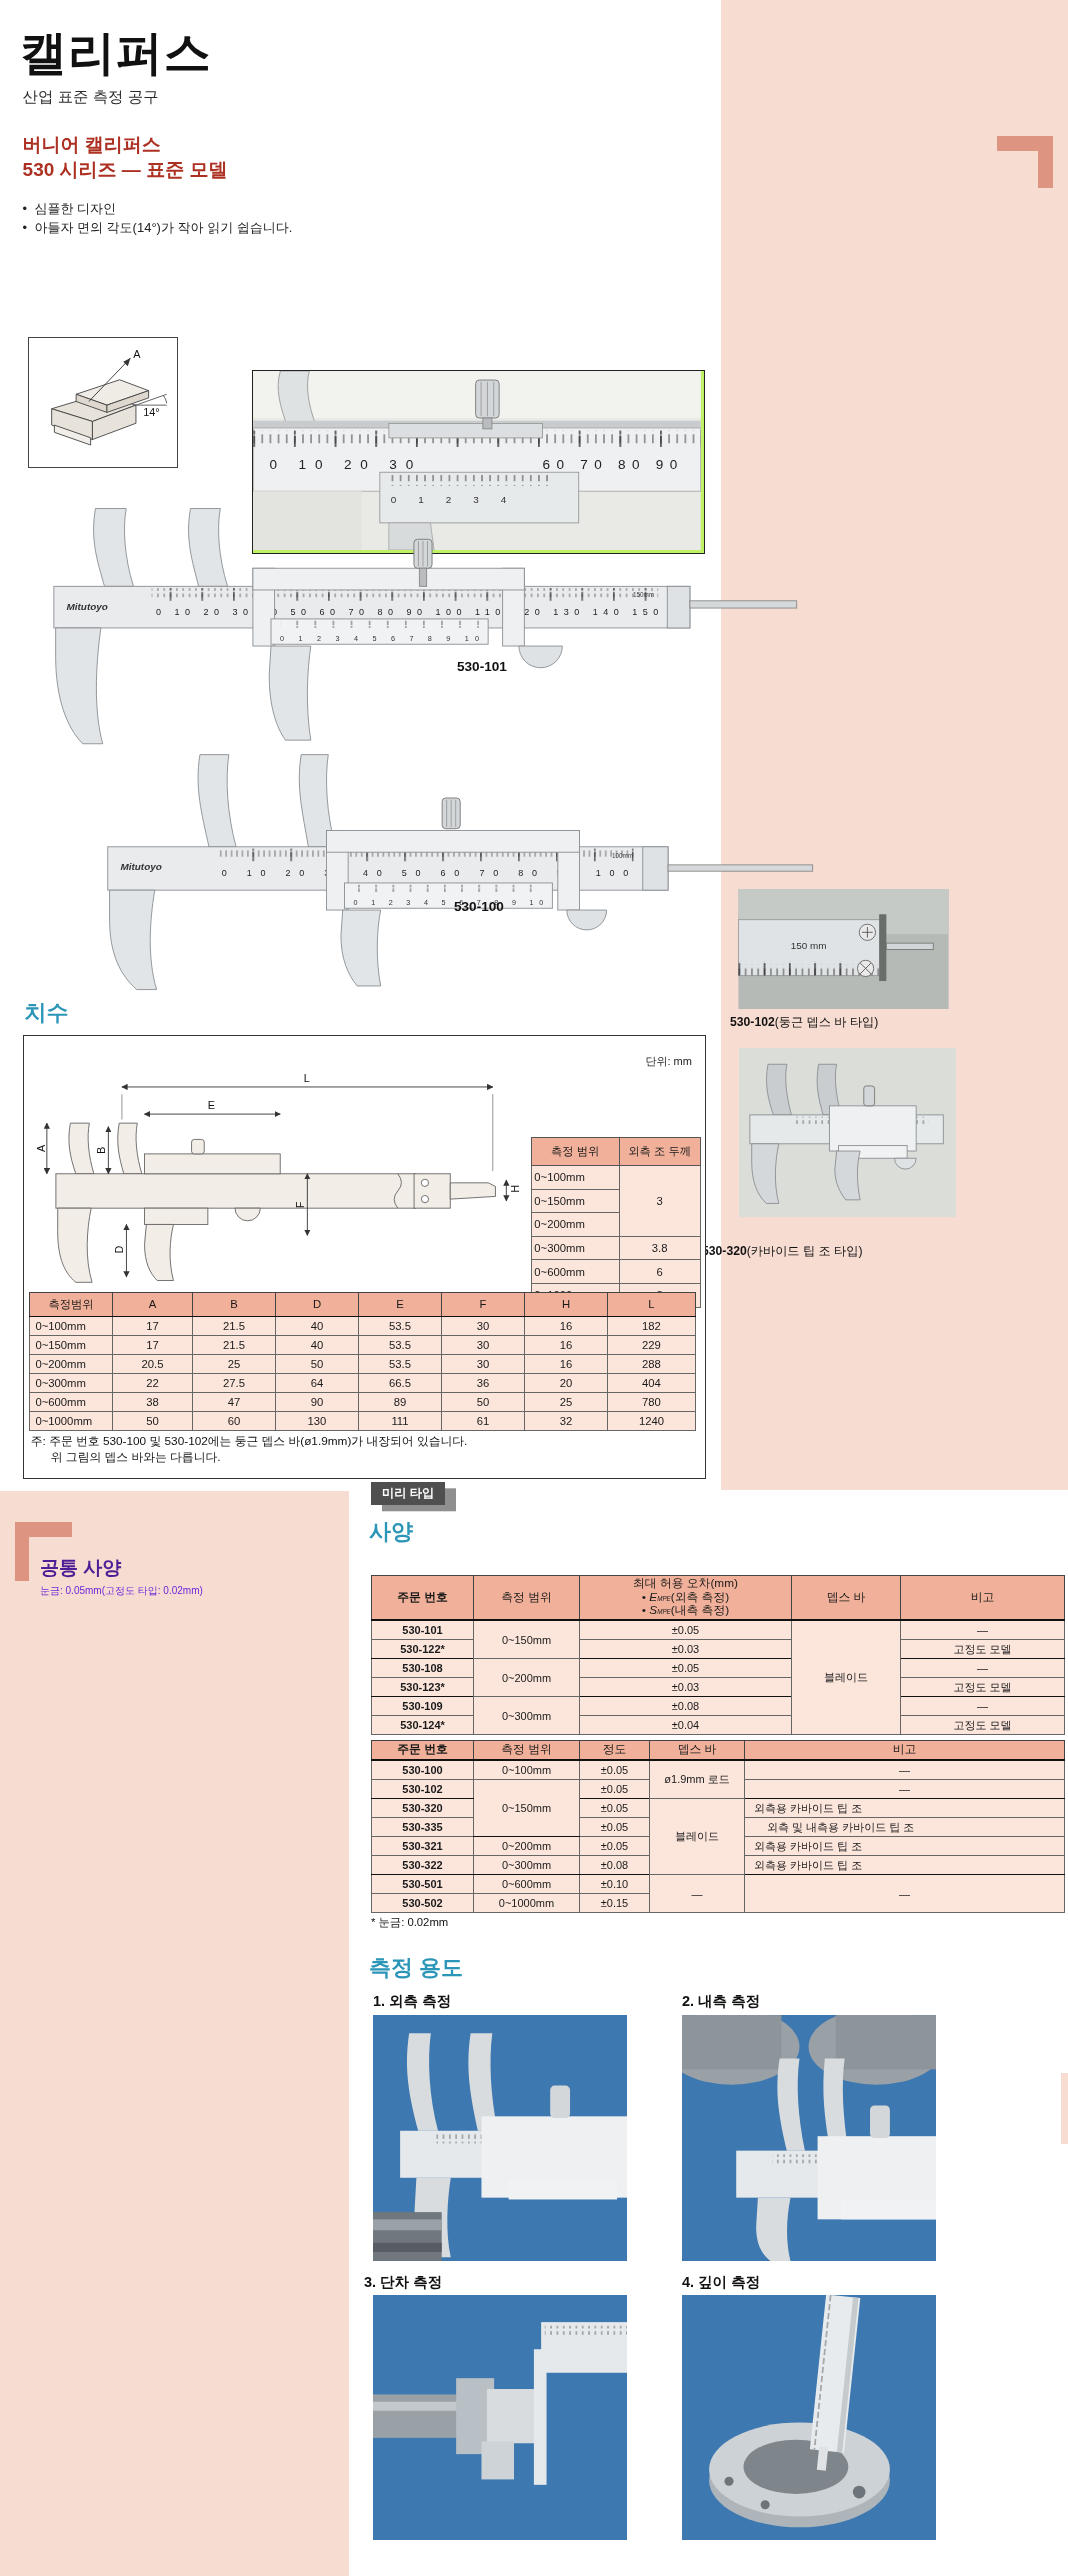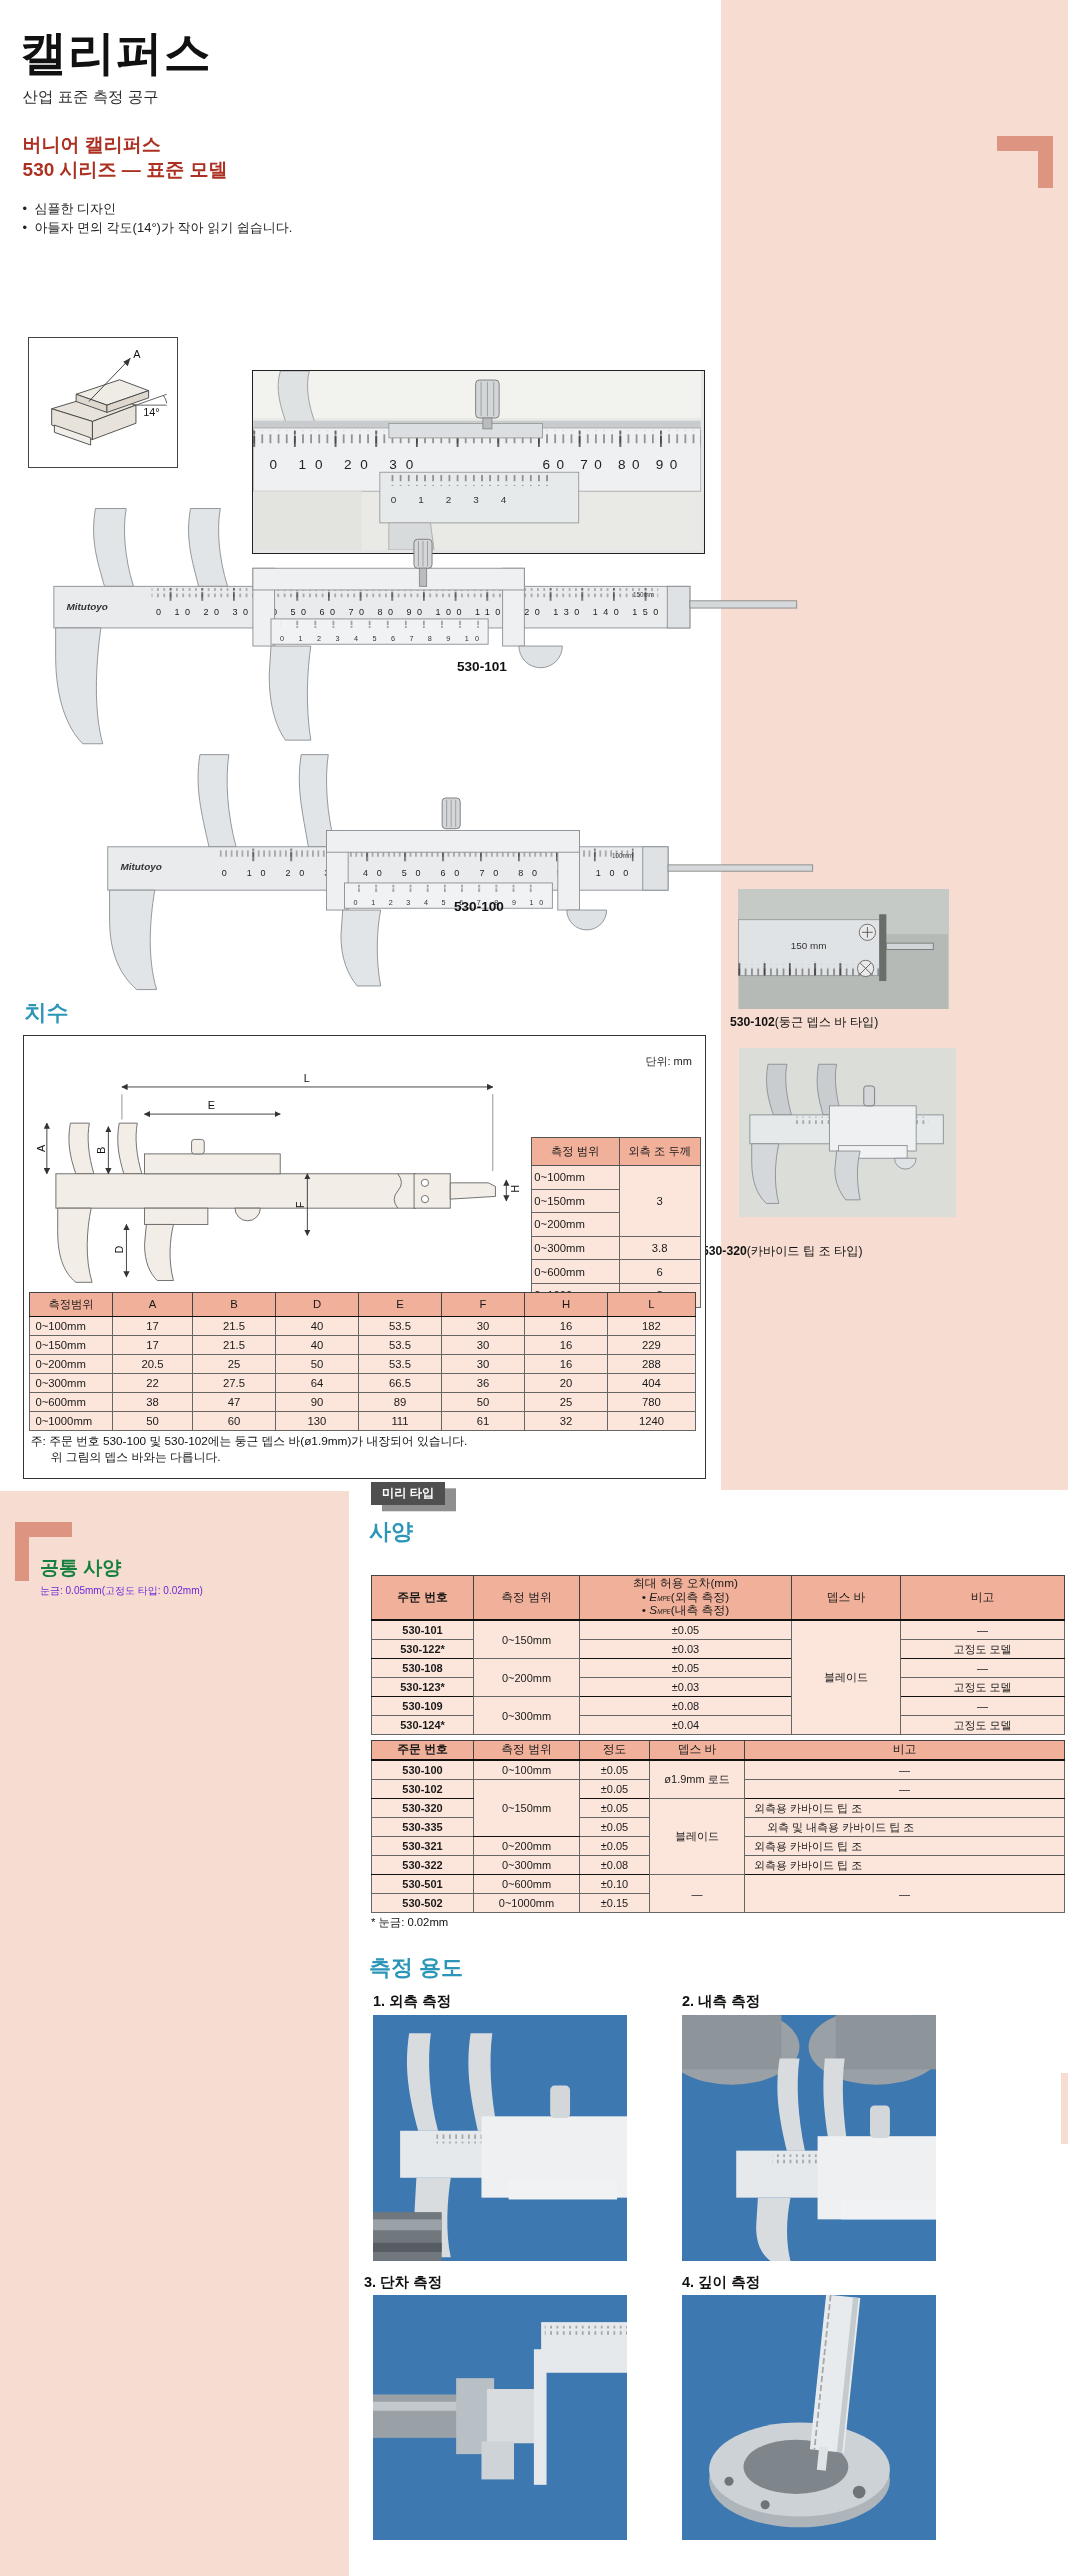--- a/index.html
+++ b/index.html
@@ -25,41 +25,41 @@
   #rh2{left:22.6px;top:157px;font-size:19px;font-weight:bold;color:#ad3122;}
 
   ul.feat{margin:0;padding:0;list-style:none;font-size:13px;line-height:1.3;color:#222;}
   ul.feat li{padding-left:11.8px;position:relative;margin-bottom:1.8px;}
   ul.feat li::before{content:"•";position:absolute;left:0;top:0;}
   #fl{left:22.6px;top:201px;width:353px;}
   #fr{left:377px;top:201px;width:344px;}
 
   
   #dbox{left:28px;top:337px;width:148px;height:129px;border:1.4px solid #444;background:#fff;}
-  #ibox{left:252px;top:370px;width:451px;height:182px;border:1.4px solid #222;background:#e5e5e5;}
+  #ibox{left:252px;top:370px;width:451px;height:182px;border:1.4px solid #222;background:#bef264;}
 
   
   .plabel{font-size:13.6px;font-weight:bold;color:#111;}
   #l101{left:457px;top:659px;}
   #l100{left:454px;top:899px;}
   .plabel2{font-size:12.2px;color:#111;}
   .plabel2 b{font-weight:bold;}
   #lb102{left:730px;top:1014px;}
   #lb320{left:702px;top:1220px;margin-top:23px;}
   #ph102{left:738px;top:889px;width:211px;height:120px;}
   #ph320{left:739px;top:1048px;width:217px;height:169px;}
   #c101{left:43px;top:503px;width:760px;height:249px;}
   #c100{left:100px;top:751px;width:715px;height:244px;}
 
   
   .blue-title{font-size:22px;font-weight:bold;color:#2c96b8;}
   #dimttl{left:24.4px;top:998px;}
   #spttl{left:369px;top:1517px;}
   #apttl{left:369px;top:1953px;}
-  #csttl{left:40px;top:1555px;font-size:19px;font-weight:bold;color:#15803d;}
+  #csttl{left:40px;top:1555px;font-size:19px;font-weight:bold;color:#4c1d95;}
   #cstxt{left:40px;top:1584px;font-size:10px;color:#6d28d9;}
 
   
   #dimbox{left:22.6px;top:1035px;width:681px;height:442px;border:1.8px solid #333;background:#fff;}
   #unit{right:12.7px;top:18px;font-size:11px;color:#222;}
   #dsvg{left:12.7px;top:31px;width:483px;height:219px;}
 
   table{border-collapse:collapse;table-layout:fixed;}
   td,th{padding:0 2.7px;overflow:hidden;white-space:nowrap;}
 

